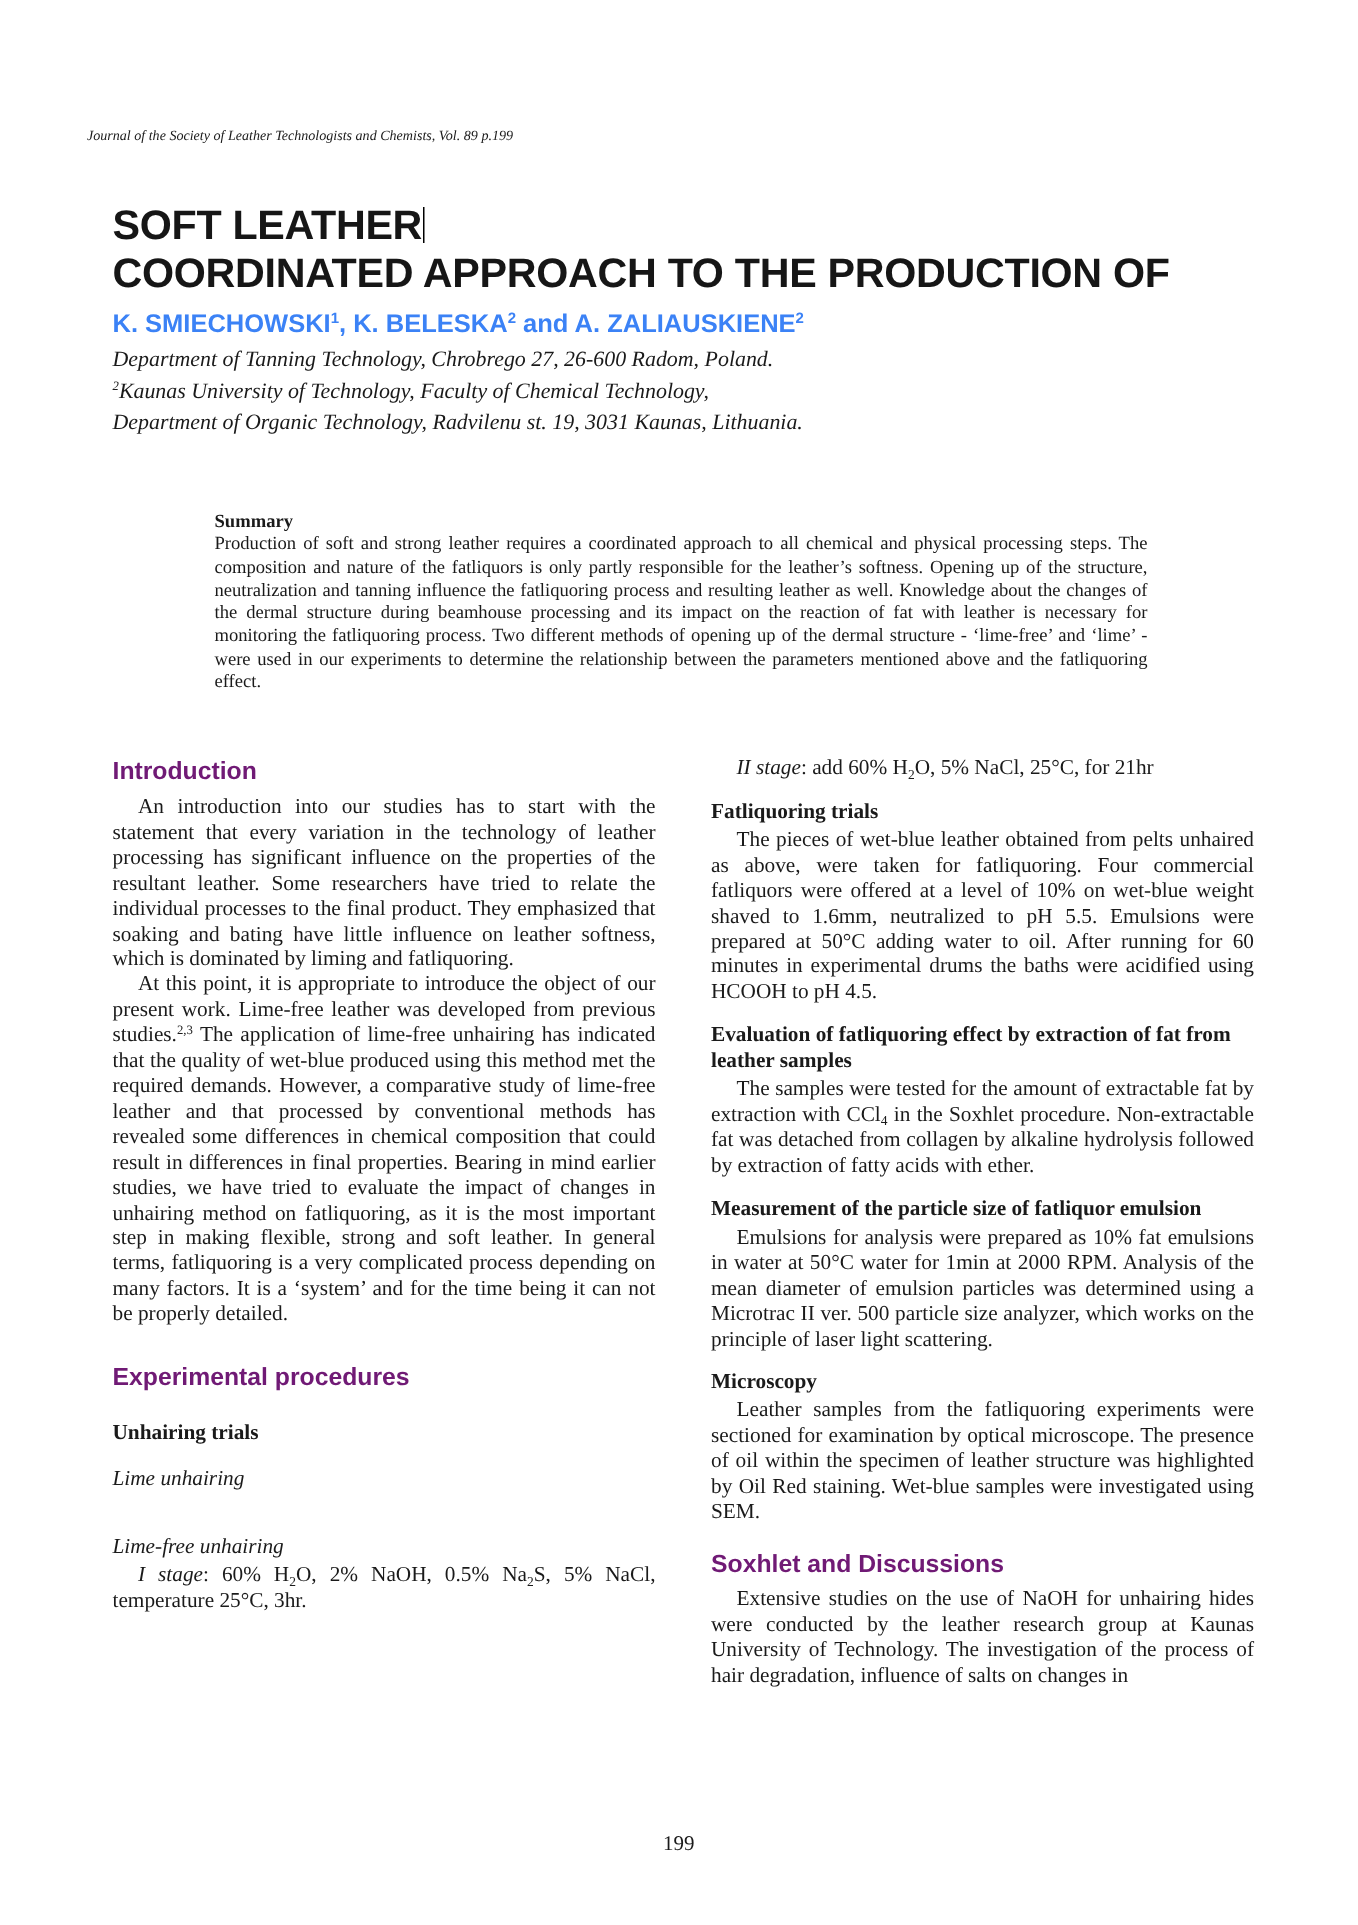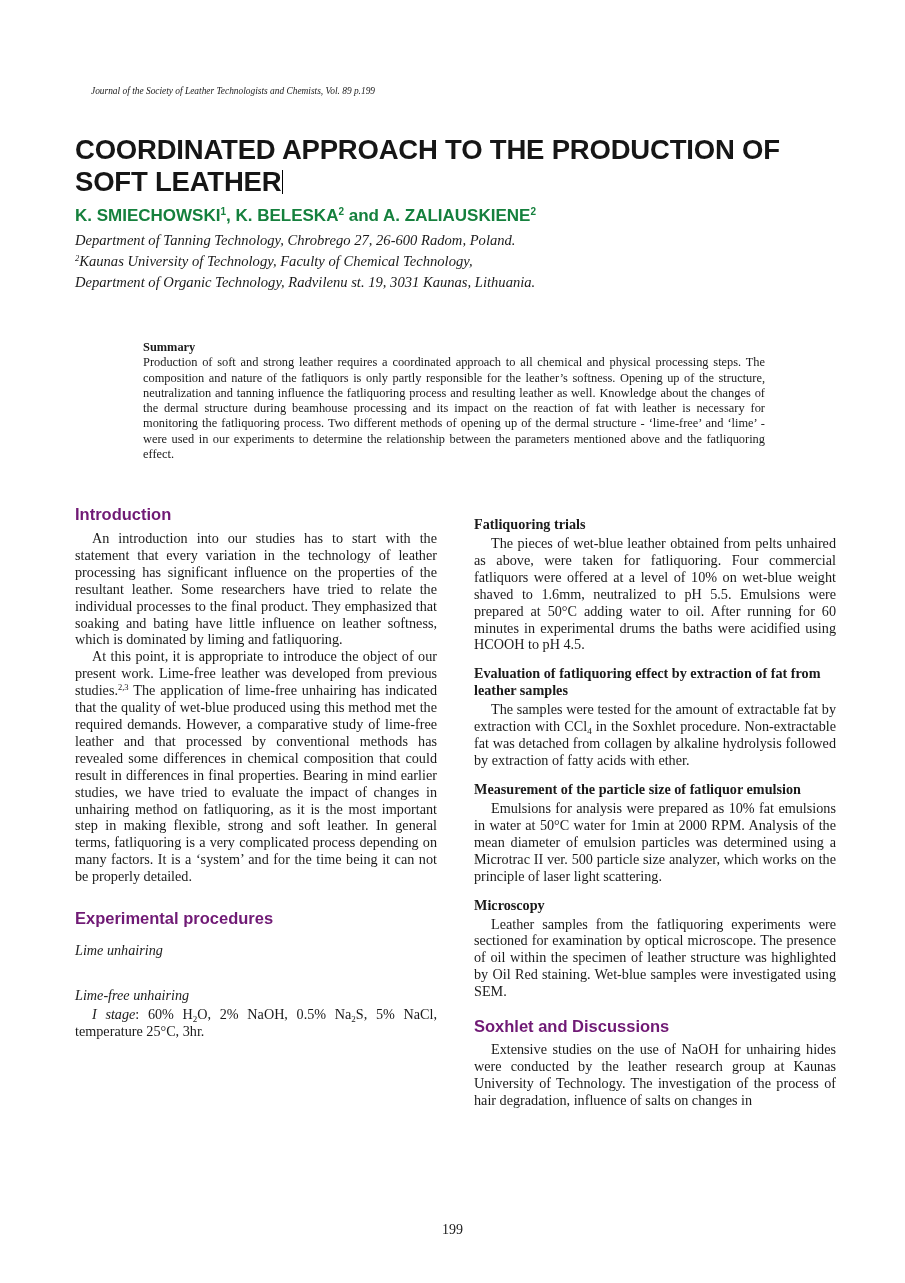--- a/index.html
+++ b/index.html
@@ -1,23 +1,23 @@
 <!DOCTYPE html>
 <html><head>
 <meta charset="utf-8">
 <style>
   html, body { margin: 0; padding: 0; background: #ffffff; }
   body { width: 905px; height: 1283px; position: relative; overflow: hidden; color: #1a1a1a; }
   .serif { font-family: "Liberation Serif", "DejaVu Serif", serif; }
   .sans { font-family: "Liberation Sans", "DejaVu Sans", sans-serif; }
 
-  .running-head { position: absolute; left: 91px; top: 86px; font-size: 9.4px; font-style: italic; }
+  .running-head { position: absolute; left: 58px; top: 86px; font-size: 9.4px; font-style: italic; }
   .title { position: absolute; left: 75px; top: 134px; width: 760px; font-size: 27.5px; font-weight: bold; line-height: 32px; letter-spacing: -0.2px; color: #161616; }
   .caret { display: inline-block; width: 1px; height: 24px; background: #000; vertical-align: -3px; margin-left: 1px; }
-  .authors { position: absolute; left: 75px; top: 206px; font-size: 17px; font-weight: bold; color: #15803d; }
+  .authors { position: absolute; left: 75px; top: 206px; font-size: 17px; font-weight: bold; color: #3b82f6; }
   .authors sup { font-size: 10px; vertical-align: 6px; line-height: 0; }
   .affil { position: absolute; left: 75px; top: 230px; font-size: 14.6px; font-style: italic; line-height: 21.2px; }
   .affil sup { font-size: 8.5px; vertical-align: 5px; line-height: 0; font-style: italic; }
 
   .summary { position: absolute; left: 143px; top: 340px; width: 622px; font-size: 12.4px; line-height: 15.3px; }
   .summary .head { font-weight: bold; }
   .summary p { margin: 0; text-align: justify; }
 
   .col { position: absolute; width: 362px; font-size: 14.2px; line-height: 16.9px; }
   .col-left { left: 75px; top: 504px; }
@@ -31,22 +31,22 @@
   sup.ref { font-size: 8.5px; vertical-align: 5px; line-height: 0; }
   .it { font-style: italic; }
   .page-num { position: absolute; left: 0; width: 905px; top: 1222px; text-align: center; font-size: 14px; }
 </style>
 </head>
 <body>
 
 <div class="running-head serif">Journal of the Society of Leather Technologists and Chemists, Vol. 89 p.199</div>
 
 <div class="title sans">
+  <div><span>SOFT LEATHER</span><span class="caret"></span></div>
   <div>COORDINATED APPROACH TO THE PRODUCTION OF</div>
-  <div><span>SOFT LEATHER</span><span class="caret"></span></div>
 </div>
 
 <div class="authors sans">
   <span>K. SMIECHOWSKI</span><sup>1</sup><span>, </span><span>K. BELESKA</span><sup>2</sup><span> and </span><span>A. ZALIAUSKIENE</span><sup>2</sup>
 </div>
 
 <div class="affil serif">
   <div><span>Department of Tanning Technology, Chrobrego 27, 26-600 Radom, Poland.</span></div>
   <div><sup>2</sup><span>Kaunas University of Technology, Faculty of Chemical Technology,</span></div>
   <div><span>Department of Organic Technology, Radvilenu st. 19, 3031 Kaunas, Lithuania.</span></div>
@@ -56,28 +56,30 @@
   <div class="head">Summary</div>
   <p>Production of soft and strong leather requires a coordinated approach to all chemical and physical processing steps. The composition and nature of the fatliquors is only partly responsible for the leather’s softness. Opening up of the structure, neutralization and  tanning influence the fatliquoring process and resulting leather as well. Knowledge about the changes of the dermal structure during beamhouse processing and its impact on the reaction of fat with leather is necessary for monitoring the fatliquoring process. Two different methods of opening up of the dermal structure - ‘lime-free’ and ‘lime’ - were used in our experiments to determine the relationship between the parameters mentioned above and the fatliquoring effect.</p>
 </div>
 
 <div class="col col-left serif">
   <h2 class="h2 sans">Introduction</h2>
   <p class="ind" style="margin-top:6px;">An introduction into our studies has to start with the statement that every variation in the technology of leather processing has significant influence on the properties of the resultant leather. Some researchers have tried to relate the individual processes to the final product. They emphasized that soaking and bating have little influence on leather softness, which is dominated by liming and fatliquoring.</p>
   <p class="ind"><span>At this point, it is appropriate to introduce the object of our present work. Lime-free leather was developed from previous studies.</span><sup class="ref">2,3</sup><span> The application of lime-free unhairing has indicated that the quality of wet-blue produced using this method met the  required demands. However, a comparative study of lime-free leather and that processed by conventional methods has revealed some differences in chemical composition that could result in differences in final properties. Bearing in mind earlier studies, we have tried to evaluate the impact of changes in unhairing method on fatliquoring, as it is the most important step in making flexible, strong and soft leather. In general terms, fatliquoring is a very complicated process depending on many factors. It is a ‘system’ and for the time being it can not be properly detailed.</span></p>
 
   <h2 class="h2 sans" style="margin-top:23px;">Experimental procedures</h2>
+  <div class="h3" style="margin-top:19px;">Unhairing trials</div>
 
   <div class="h4" style="margin-top:14px;">Lime unhairing</div>
 
   <div class="h4" style="margin-top:28px;">Lime-free unhairing</div>
   <p class="ind" style="margin-top:2px;"><span class="it">I stage</span><span>: 60% H</span><sub>2</sub><span>O, 2% NaOH, 0.5% Na</span><sub>2</sub><span>S, 5% NaCl, temperature 25°C, 3hr.</span></p>
 </div>
 
 <div class="col col-right serif">
+  <p class="ind"><span class="it">II stage</span><span>: add 60% H</span><sub>2</sub><span>O, 5% NaCl, 25°C, for 21hr</span></p>
 
   <div class="h3" style="margin-top:12px;">Fatliquoring trials</div>
   <p class="ind" style="margin-top:2px;">The pieces of wet-blue leather obtained from pelts unhaired as above, were taken for fatliquoring. Four commercial fatliquors were offered at a level of 10% on wet-blue weight shaved to 1.6mm, neutralized to pH 5.5. Emulsions were prepared at 50°C adding water to oil. After running for 60 minutes in experimental drums the baths were acidified using HCOOH to pH 4.5.</p>
 
   <div class="h3" style="margin-top:12px;">Evaluation of fatliquoring effect by extraction of fat from leather samples</div>
   <p class="ind" style="margin-top:2px;"><span>The samples were tested for the amount of extractable fat by extraction with CCl</span><sub>4</sub><span> in the Soxhlet procedure. Non-extractable fat was detached from collagen by alkaline hydrolysis followed by extraction of fatty acids with ether.</span></p>
 
   <div class="h3" style="margin-top:12px;">Measurement of the particle size of fatliquor emulsion</div>
   <p class="ind" style="margin-top:2px;">Emulsions for analysis were prepared as 10% fat emulsions in water at  50°C water for 1min at 2000 RPM. Analysis of the mean diameter of emulsion particles was determined using a Microtrac II ver. 500 particle size analyzer, which works on the principle of laser light scattering.</p>
 

